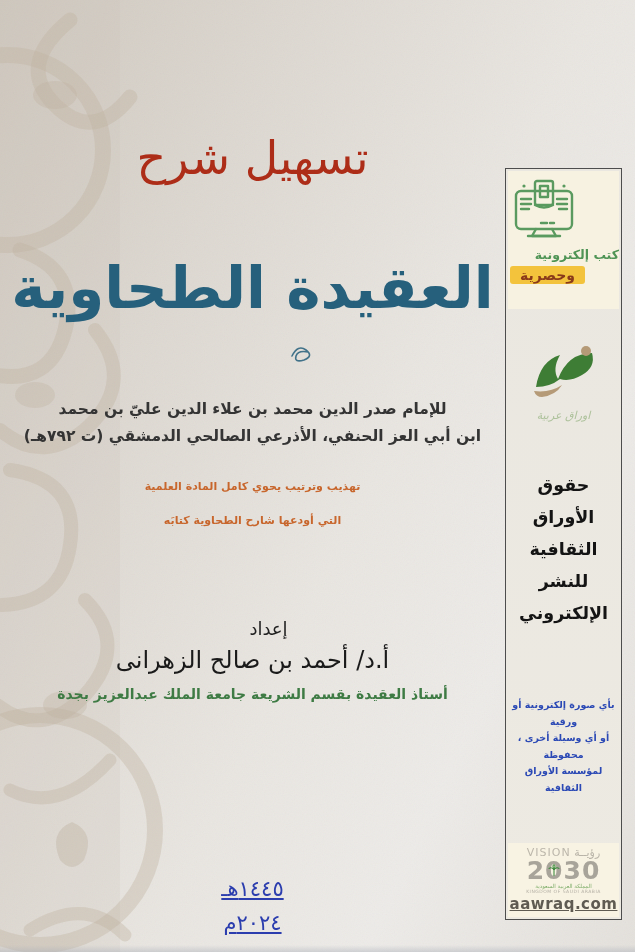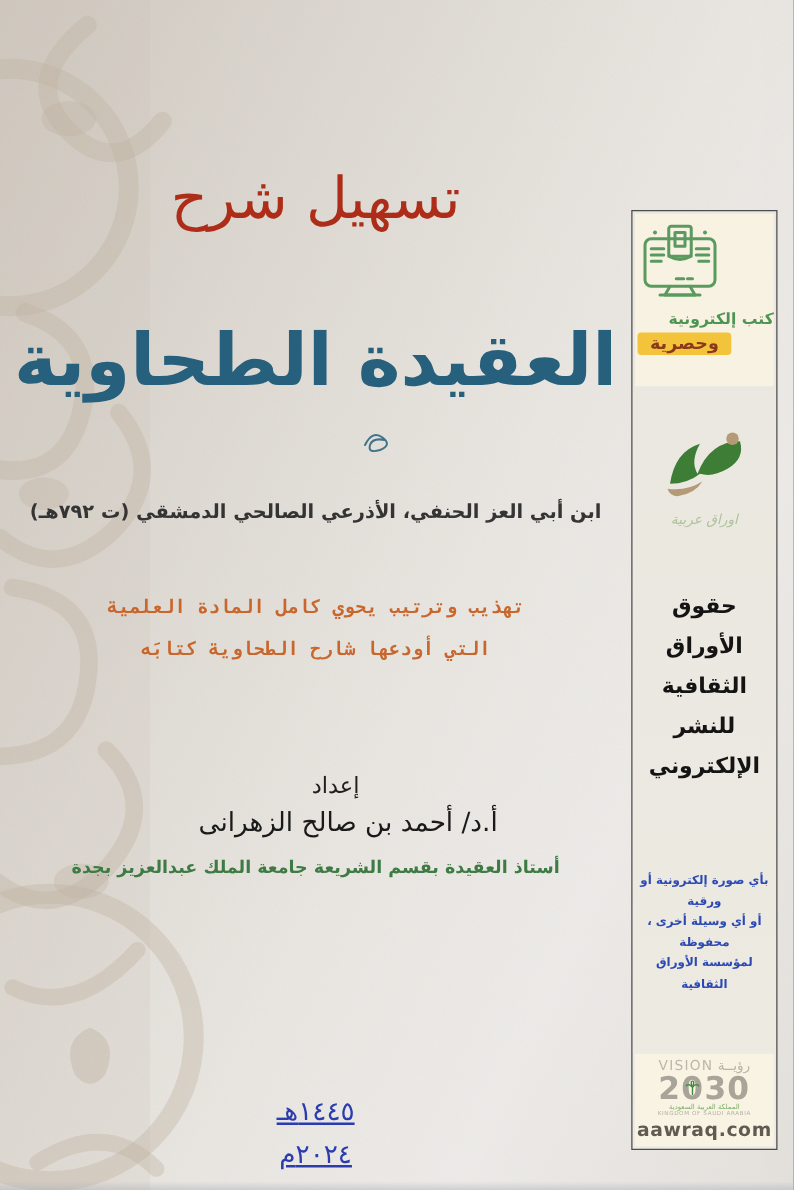--- a/index.html
+++ b/index.html
@@ -20,29 +20,29 @@
     font-size:58px;font-weight:bold;color:#26607c;direction:rtl;line-height:120px;
     letter-spacing:-1px;
   }
   .signature-mark{position:absolute;top:342px;left:288px;opacity:.85;}
   .author-block{
     position:absolute;top:396px;left:0;width:505px;text-align:center;direction:rtl;
     font-size:15.5px;font-weight:bold;color:#343434;line-height:27px;
   }
   .description-block{
     position:absolute;top:470px;left:0;width:505px;text-align:center;direction:rtl;
-    font-size:15px;font-weight:bold;color:#c8662c;line-height:34px;font-family:Liberation Mono, monospace;
+    font-size:11px;font-weight:bold;color:#c8662c;line-height:34px;
   }
   .prepared-heading{
     position:absolute;top:618px;left:0;width:505px;text-align:center;direction:rtl;
     font-size:18px;color:#1f1f1f;margin-left:16px;
   }
   .prepared-name{
     position:absolute;top:646px;left:0;width:505px;text-align:center;direction:rtl;
-    font-size:21px;color:#1a1a1a;padding-left:26px;
+    font-size:24px;color:#1a1a1a;
   }
   .prepared-title{
     position:absolute;top:686px;left:0;width:505px;text-align:center;direction:rtl;
     font-size:14px;font-weight:bold;color:#3e7b44;
   }
   .date-block{
     position:absolute;top:872px;left:0;width:505px;text-align:center;direction:rtl;
     font-size:21px;color:#2b3dae;line-height:34px;text-decoration:underline;
   }
   
@@ -77,21 +77,21 @@
   }
   .vision-row{font-size:11px;color:#b9b4a8;letter-spacing:1px;margin-top:3px;direction:rtl;}
   .vision-row .en{color:#bcb7ab;}
   .year-row{font-size:25px;font-weight:bold;color:#a8a49a;line-height:24px;letter-spacing:1px;position:relative;}
   .palm-zero{position:relative;display:inline-block;}
   .palm-zero svg{position:absolute;left:50%;top:50%;transform:translate(-50%,-54%);}
   .kingdom-ar{font-size:5.5px;color:#7fae6a;line-height:6px;direction:rtl;}
   .kingdom-en{font-size:4.5px;color:#b5b0a5;line-height:6px;letter-spacing:.5px;}
   .website{
     position:absolute;left:0;bottom:4px;width:100%;text-align:center;
-    font-size:15px;font-weight:bold;color:#5f5b52;letter-spacing:.5px;
+    font-size:15px;font-weight:bold;color:#5f5b52;letter-spacing:.5px;text-decoration:underline;
   }
   .bottom-shade{position:absolute;left:0;bottom:0;width:100%;height:7px;
     background:linear-gradient(180deg,rgba(170,175,185,0),rgba(170,175,185,.45));pointer-events:none;}
 </style>
 </head>
 <body>
 
 <div class="cover">
 
   <svg class="ornament-layer" width="220" height="952" viewBox="0 0 220 952">
@@ -124,20 +124,21 @@
 
     <div class="series-title" dir="rtl">تسهيل شرح</div>
 
     <div class="main-title" dir="rtl">العقيدة الطحاوية</div>
 
     <svg class="signature-mark" width="30" height="22" viewBox="0 0 30 22">
       <path d="M4,14 q6,-12 14,-6 q8,6 -2,10 q-10,3 -8,-4 q2,-6 12,-4" fill="none" stroke="#26607c" stroke-width="1.6" stroke-linecap="round"></path>
     </svg>
 
     <div class="author-block">
+      <div>للإمام صدر الدين محمد بن علاء الدين عليّ بن محمد</div>
       <div>ابن أبي العز الحنفي، الأذرعي الصالحي الدمشقي (ت ٧٩٢هـ)</div>
     </div>
 
     <div class="description-block">
       <div>تهذيب وترتيب يحوي كامل المادة العلمية</div>
       <div>التي أودعها شارح الطحاوية كتابَه</div>
     </div>
 
     <div class="prepared-heading" dir="rtl">إعداد</div>
     <div class="prepared-name" dir="rtl">أ.د/ أحمد بن صالح الزهرانى</div>

